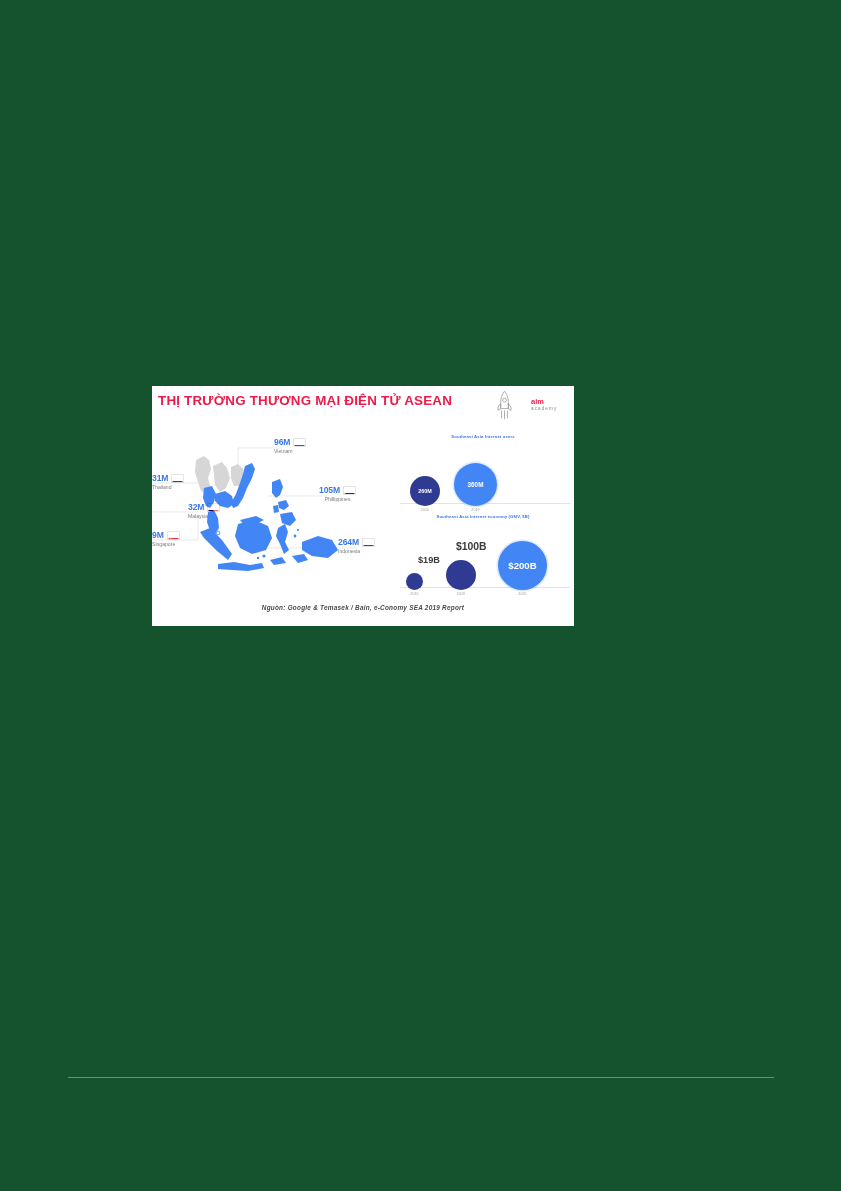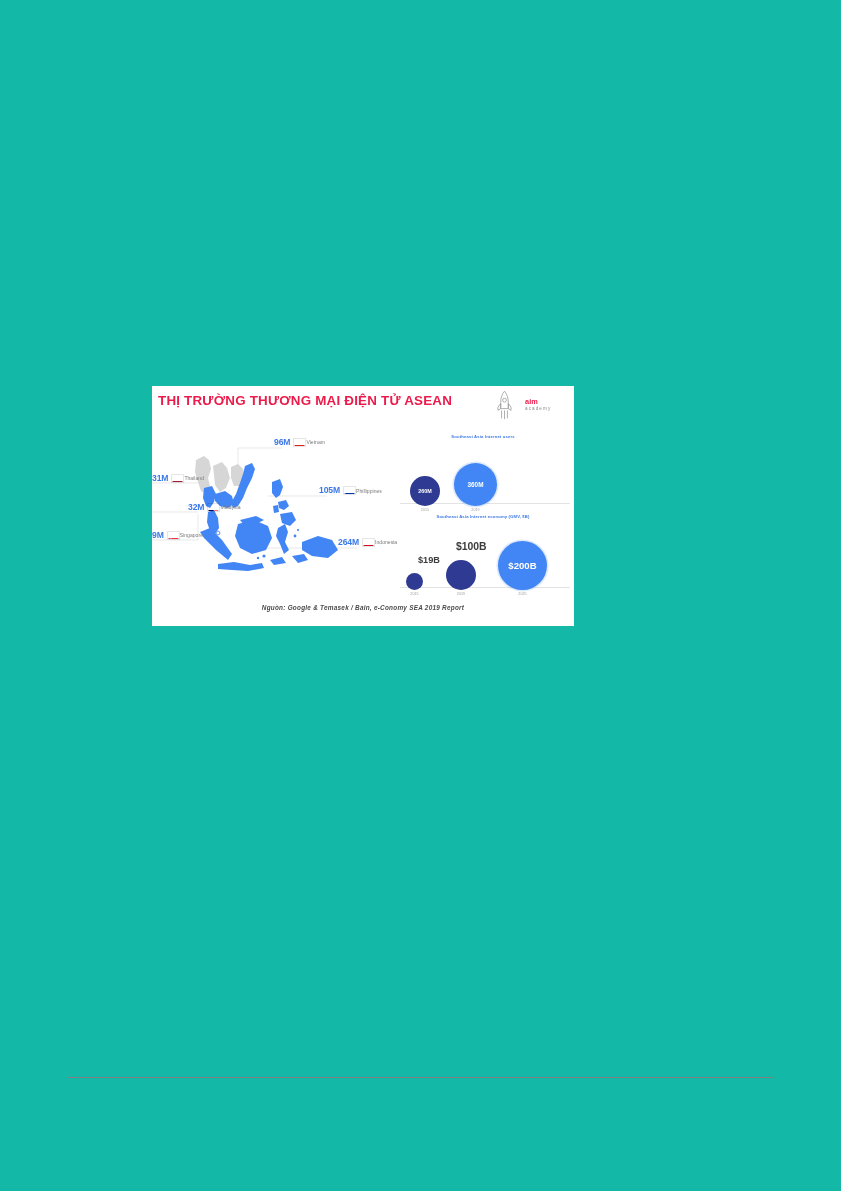--- a/index.html
+++ b/index.html
@@ -12,21 +12,21 @@
     height: 1191px;
     position: relative;
     font-family: "Liberation Sans", sans-serif;
     overflow: hidden;
   }
 
   
   .page {
     position: absolute;
     inset: 0;
-    background: #14b8a6;
+    background: #14532d;
   }
 
   
   .slide {
     position: absolute;
     left: 152px;
     top: 386px;
     width: 422px;
     height: 240px;
     background: #ffffff;
@@ -52,21 +52,21 @@
 
   
   .logo {
     position: absolute;
     left: 344px;
     top: 2px;
     width: 74px;
     height: 34px;
     display: flex;
     align-items: center;
-    gap: 12px;
+    gap: 18px;
   }
   .logo-mark { width: 17px; height: 30px; flex: 0 0 auto; }
   .logo-text { display: flex; flex-direction: column; line-height: 1; }
   .logo-aim {
     font-size: 7.4px;
     font-weight: 700;
     color: #EC1B4B;
     letter-spacing: 0.1px;
   }
   .logo-academy {
@@ -83,21 +83,21 @@
     left: 0px;
     top: 50px;
     width: 232px;
     height: 160px;
   }
   .map-svg { position: absolute; left: 0; top: 0; width: 232px; height: 160px; }
 
   .country-label {
     position: absolute;
     display: flex;
-    flex-direction: row;
+    flex-direction: column;
     line-height: 1;
   }
   .cl-row { display: flex; align-items: center; gap: 3px; }
   .cl-value {
     font-size: 8.6px;
     font-weight: 700;
     color: #3B78E7;
     letter-spacing: -0.1px;
     white-space: nowrap;
   }

